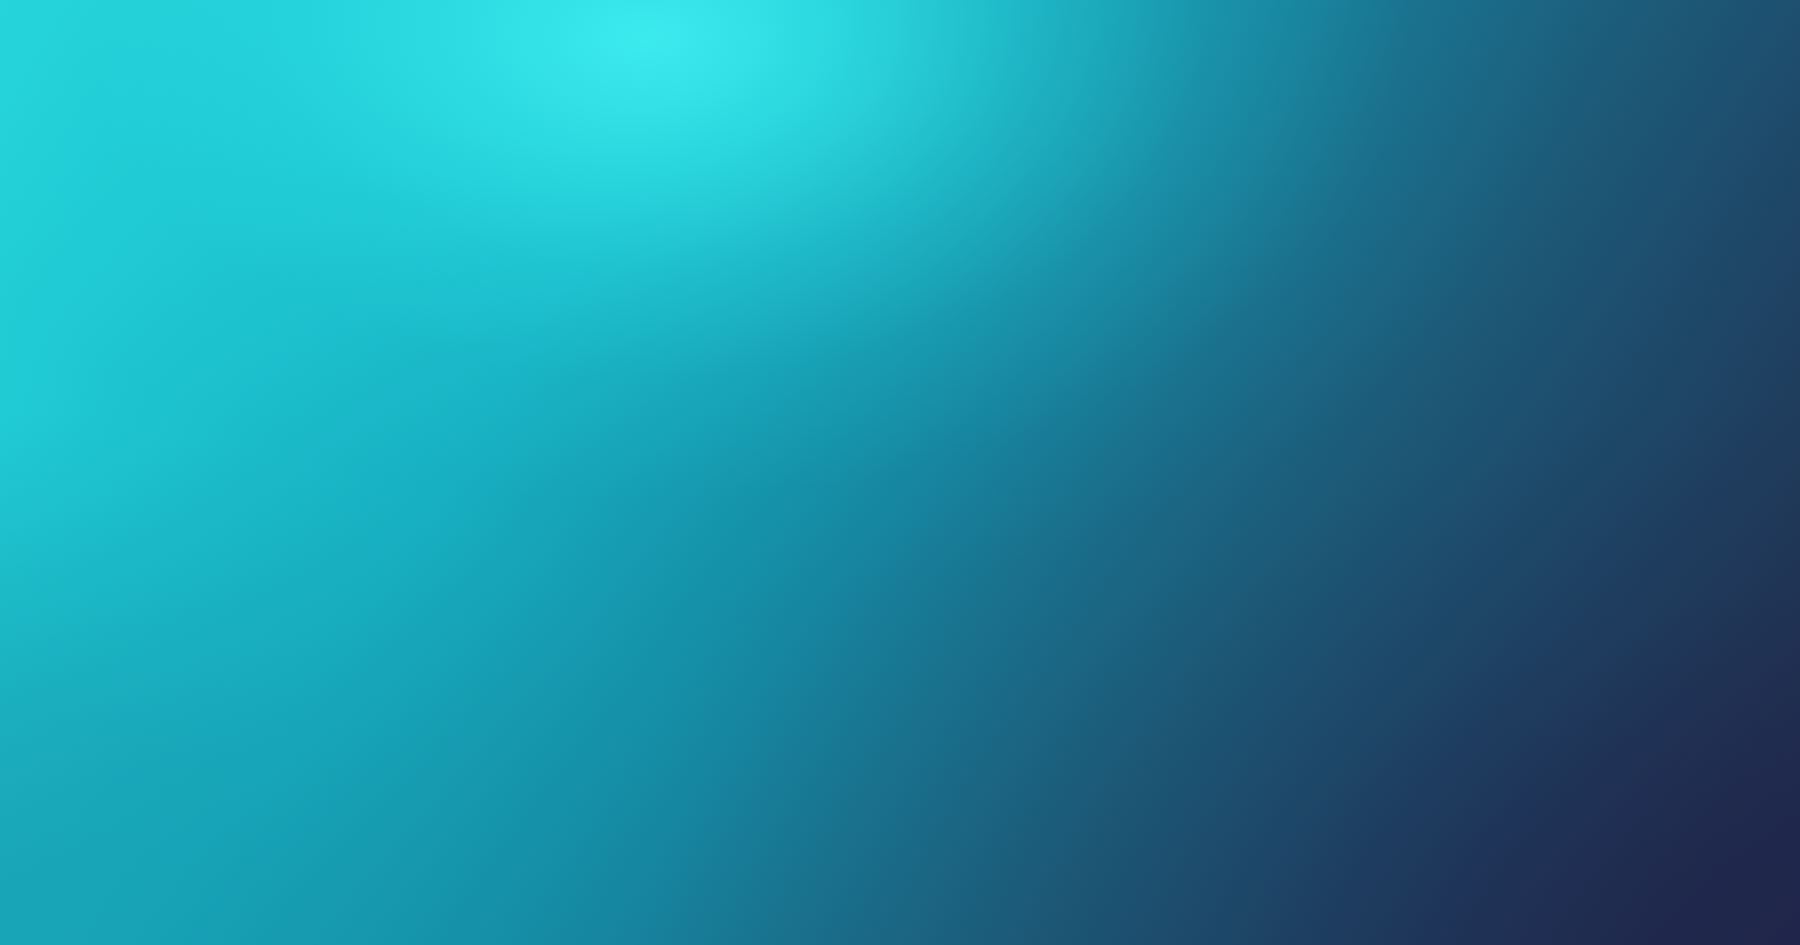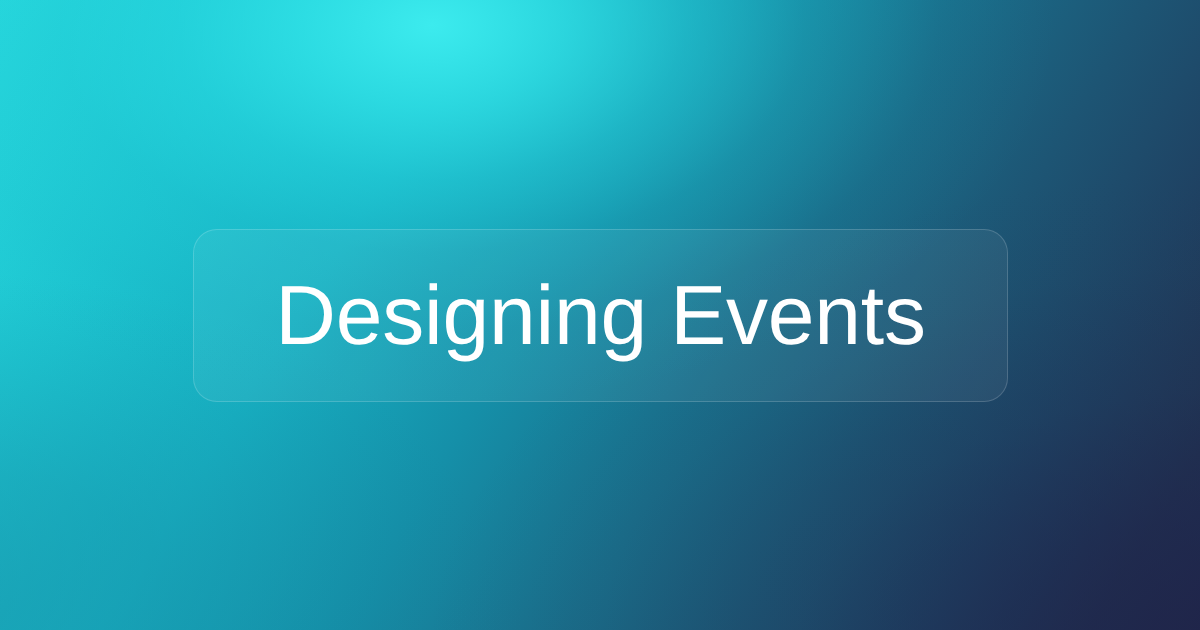--- a/index.html
+++ b/index.html
@@ -109,17 +109,14 @@
 </head>
 <body>
 
 <div class="og-stage">
 
   <div class="bg-base"></div>
   <div class="bg-glow"></div>
   <div class="bg-shade"></div>
   <div class="bg-lift"></div>
 
-  <div class="title-card">
-    <span class="title-text">Designing Events</span>
-  </div>
 
 </div>
 
 </body></html>

